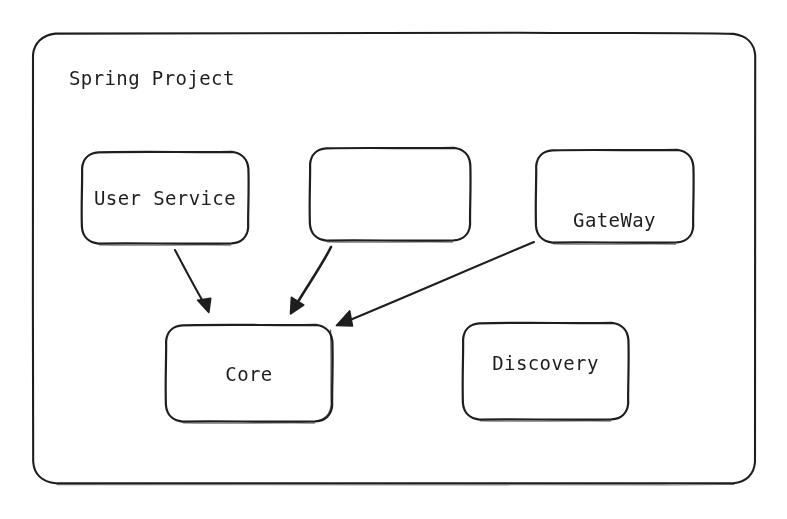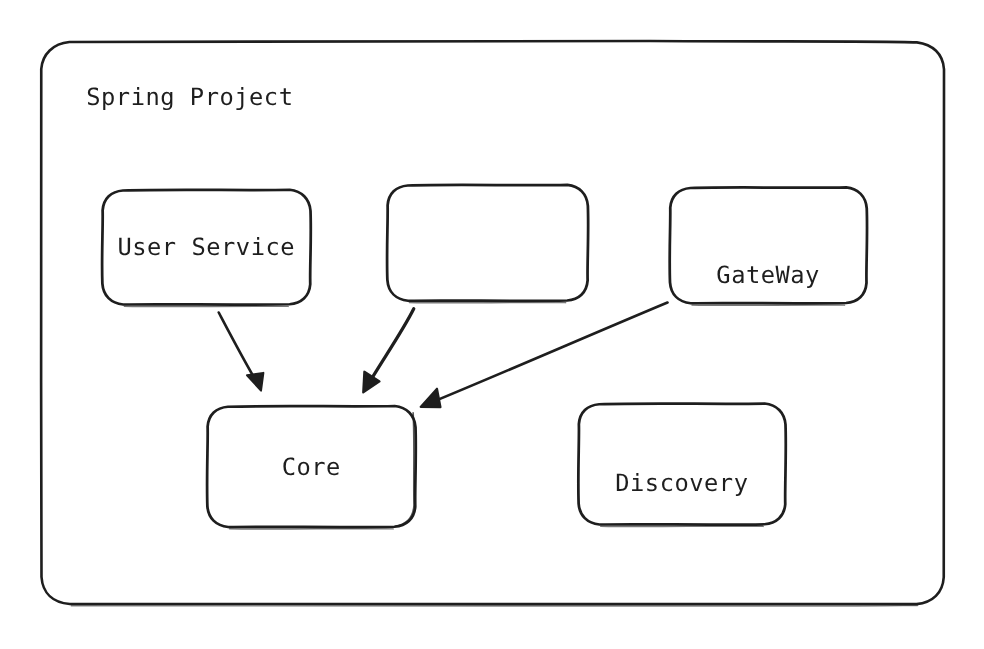--- a/index.html
+++ b/index.html
@@ -159,15 +159,15 @@
 
   <div class="group-title">Spring Project</div>
 
   <div class="node-label" style="left:82px; top:152px; width:166px; height:91px;">User Service</div>
 
 
   <div class="node-label" style="left:536px; top:150px; width:157px; height:92px;margin-top:24px;">GateWay</div>
 
   <div class="node-label" style="left:166px; top:325px; width:166px; height:97px;">Core</div>
 
-  <div class="node-label" style="left:463px; top:323px; width:165px; height:80px;margin-top:24px;">Discovery</div>
+  <div class="node-label" style="left:463px; top:323px; width:165px; height:80px;">Discovery</div>
 
 </div>
 
 </body></html>

